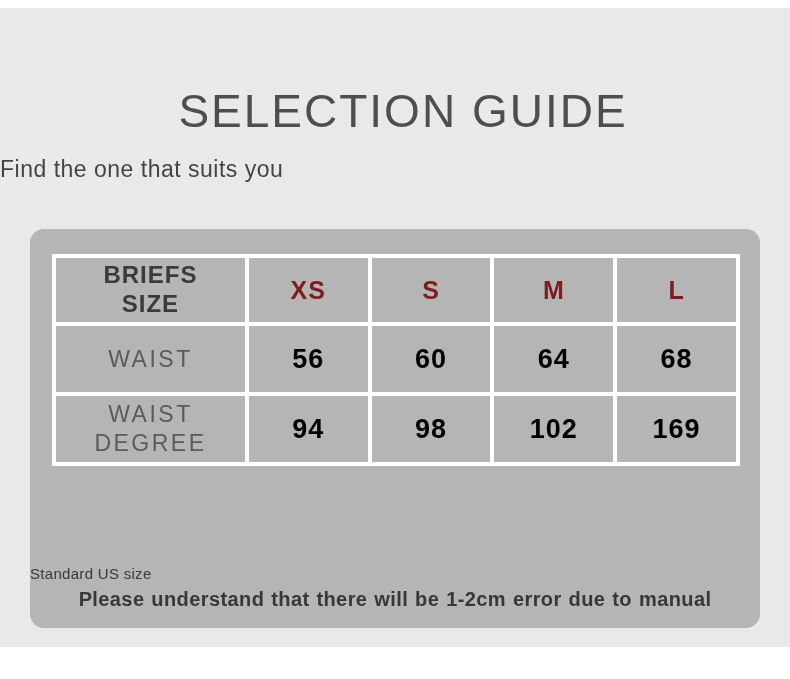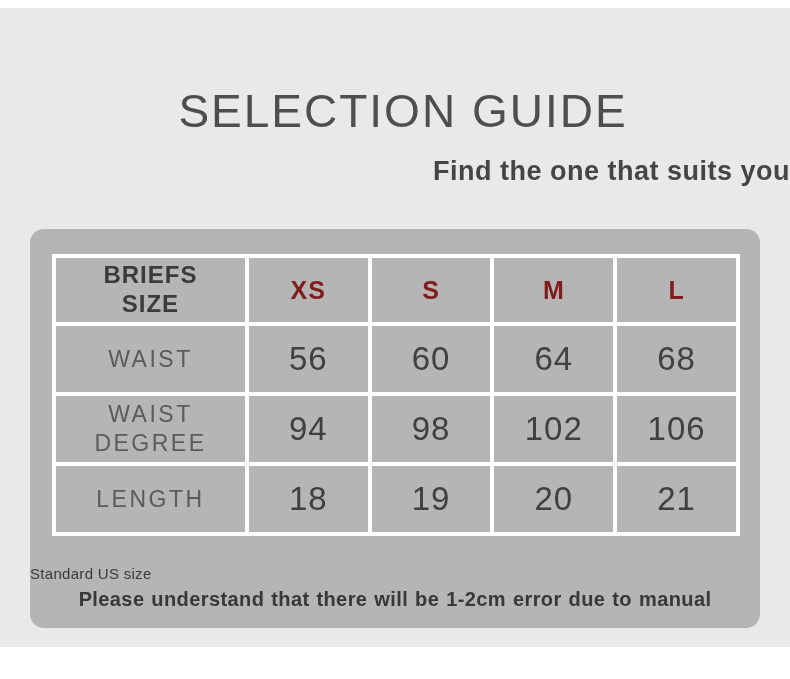--- a/index.html
+++ b/index.html
@@ -32,23 +32,23 @@
     font-weight: 500;
     letter-spacing: 2px;
     color: #4e4e4e;
   }
 
   .subtitle {
     position: absolute;
     top: 156px;
     left: 0;
     width: 100%;
-    text-align: right;
-    font-size: 27px;
-    font-weight: 700;
+    text-align: left;
+    font-size: 23px;
+    font-weight: 400;
     letter-spacing: 0.5px;
     color: #454545;
   }
 
   .panel {
     position: absolute;
     left: 30px;
     top: 229px;
     width: 730px;
     height: 399px;
@@ -90,23 +90,23 @@
   }
   .row-label {
     font-size: 23px;
     font-weight: 400;
     color: #5b5b5b;
     letter-spacing: 2.5px;
     line-height: 1.25;
     white-space: pre-line;
   }
   .size-value {
-    font-size: 33px;
-    font-weight: 400;
-    color: #404040;
+    font-size: 27px;
+    font-weight: 700;
+    color: #000000;
     letter-spacing: 1px;
   }
 
   .note-small {
     position: absolute;
     top: 336px;
     left: 0;
     width: 100%;
     text-align: left;
     font-size: 15px;
@@ -159,28 +159,21 @@
           <td class="size-value">60</td>
           <td class="size-value">64</td>
           <td class="size-value">68</td>
         </tr>
         <tr>
           <td class="row-label">WAIST
 DEGREE</td>
           <td class="size-value">94</td>
           <td class="size-value">98</td>
           <td class="size-value">102</td>
-          <td class="size-value">106</td>
-        </tr>
-        <tr>
-          <td class="row-label">LENGTH</td>
-          <td class="size-value">18</td>
-          <td class="size-value">19</td>
-          <td class="size-value">20</td>
-          <td class="size-value">21</td>
+          <td class="size-value">169</td>
         </tr>
       </tbody>
     </table>
 
     <div class="note-small">Standard US size</div>
     <div class="note-large">Please understand that there will be 1-2cm error due to manual</div>
   </div>
 </div>
 
 </body></html>

